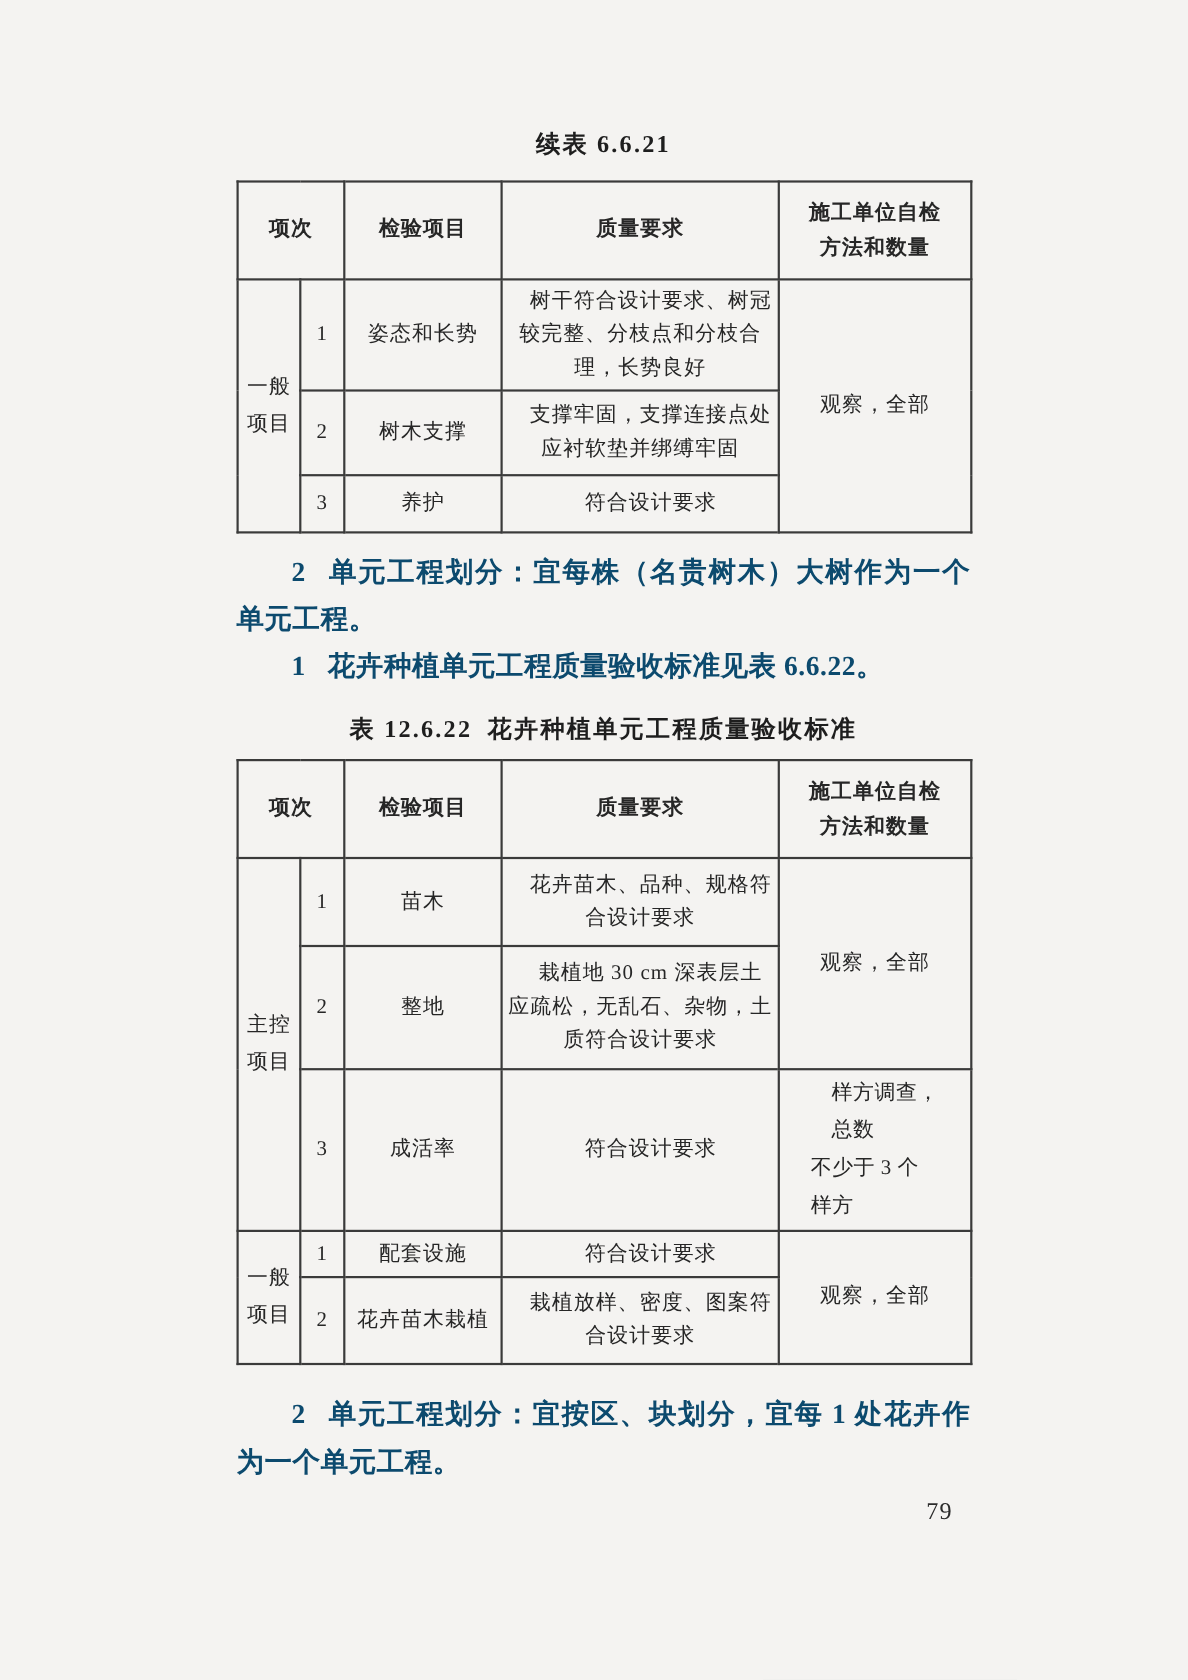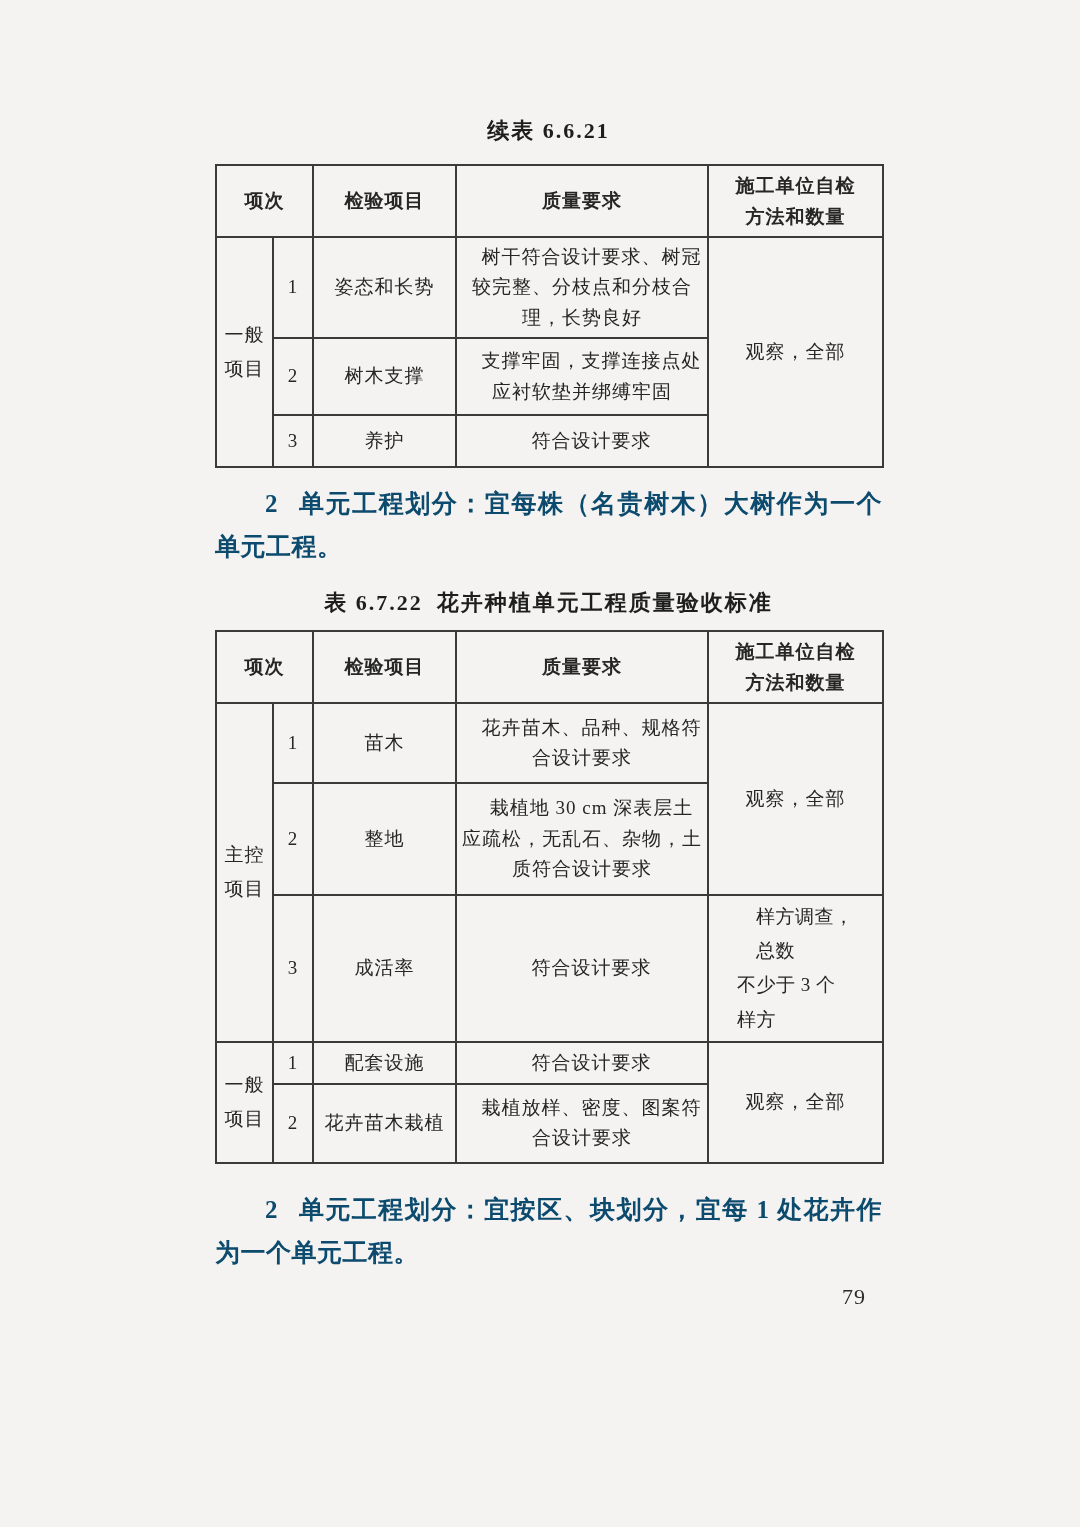--- a/index.html
+++ b/index.html
@@ -24,21 +24,21 @@
 
   table.std{
     border-collapse:collapse;table-layout:fixed;width:667px;
   }
   table.std td{
     border:2px solid #3a3a3a;
     vertical-align:middle;text-align:center;
     font-size:19px;line-height:1.6;color:#262626;
     padding:2px 4px;letter-spacing:1px;
   }
-  tr.h-row{height:72px;}
+  tr.h-row{height:89px;}
   tr.h-row td{font-weight:600;font-size:19px;}
   .hdr-line{display:block;line-height:1.65;}
 
   .grp{width:2.3em;margin:0 auto;word-break:break-all;line-height:1.8;letter-spacing:1px;}
 
   td.req{
     text-align:justify;text-indent:1em;
     padding:6px 12px;font-size:18px;line-height:1.85;letter-spacing:0.5px;
   }
   td.method{font-size:19px;}
@@ -116,24 +116,27 @@
         <td>养护</td>
         <td class="req">符合设计要求</td>
       </tr>
     </tbody>
       </table>
 
     <div class="paras">
       <p class="para indent2">
         <span class="num">2</span><span>单元工程划分：宜每株（名贵树木）大树作为一个单元工程。</span>
       </p>
+      <p class="para indent2">
+        <span class="num">1</span><span>花卉种植单元工程质量验收标准见表 6.6.22。</span>
+      </p>
     </div>
 
     <p class="tbl-title" id="title2">
-      <span class="t-label">表 6.7.22</span><span>花卉种植单元工程质量验收标准</span>
+      <span class="t-label">表 12.6.22</span><span>花卉种植单元工程质量验收标准</span>
     </p>
 
     <table class="std" id="tbl2">
       <colgroup>
         <col style="width:57px">
           <col style="width:40px">
         <col style="width:143px">
           <col style="width:252px">
           <col style="width:175px">
       </colgroup>

